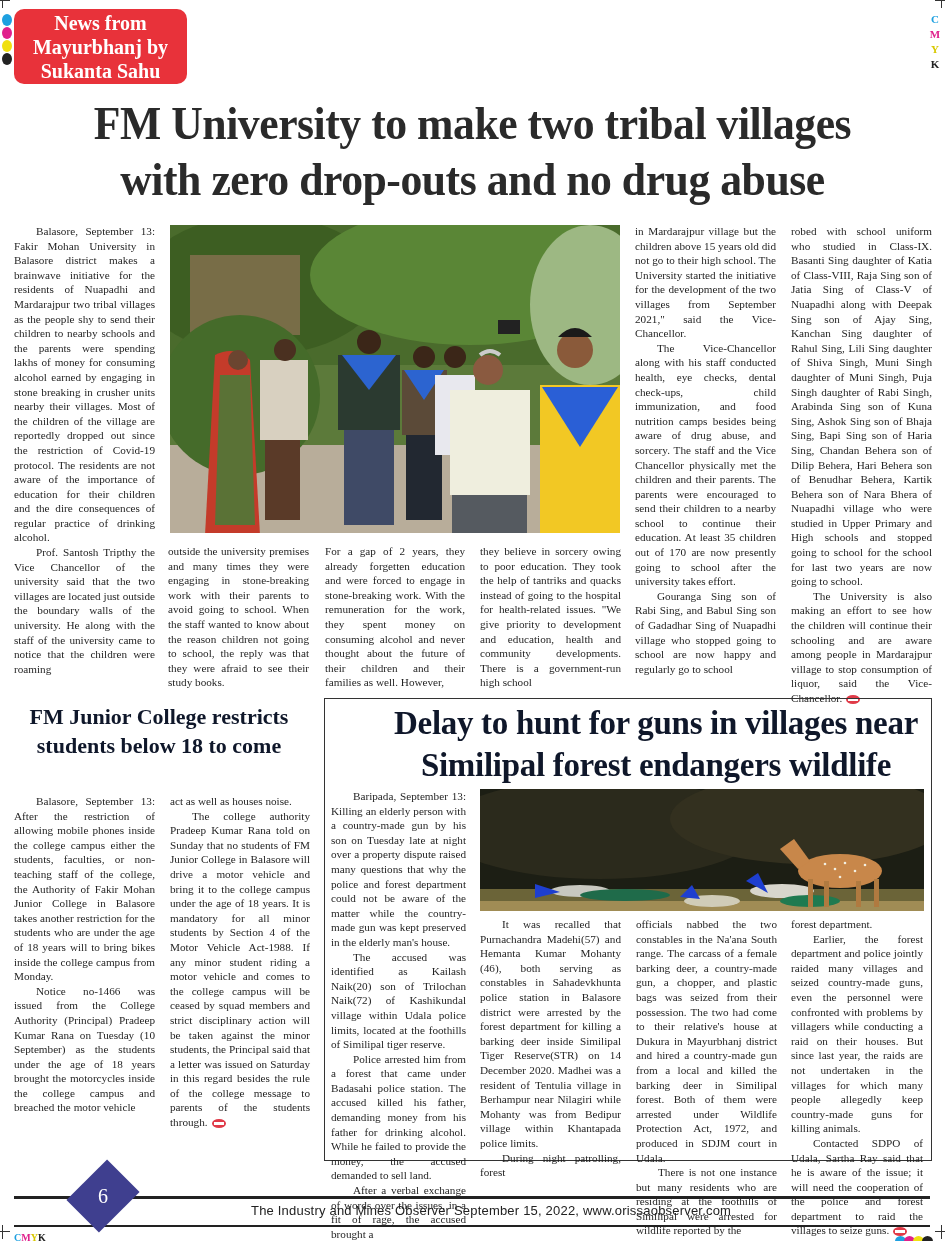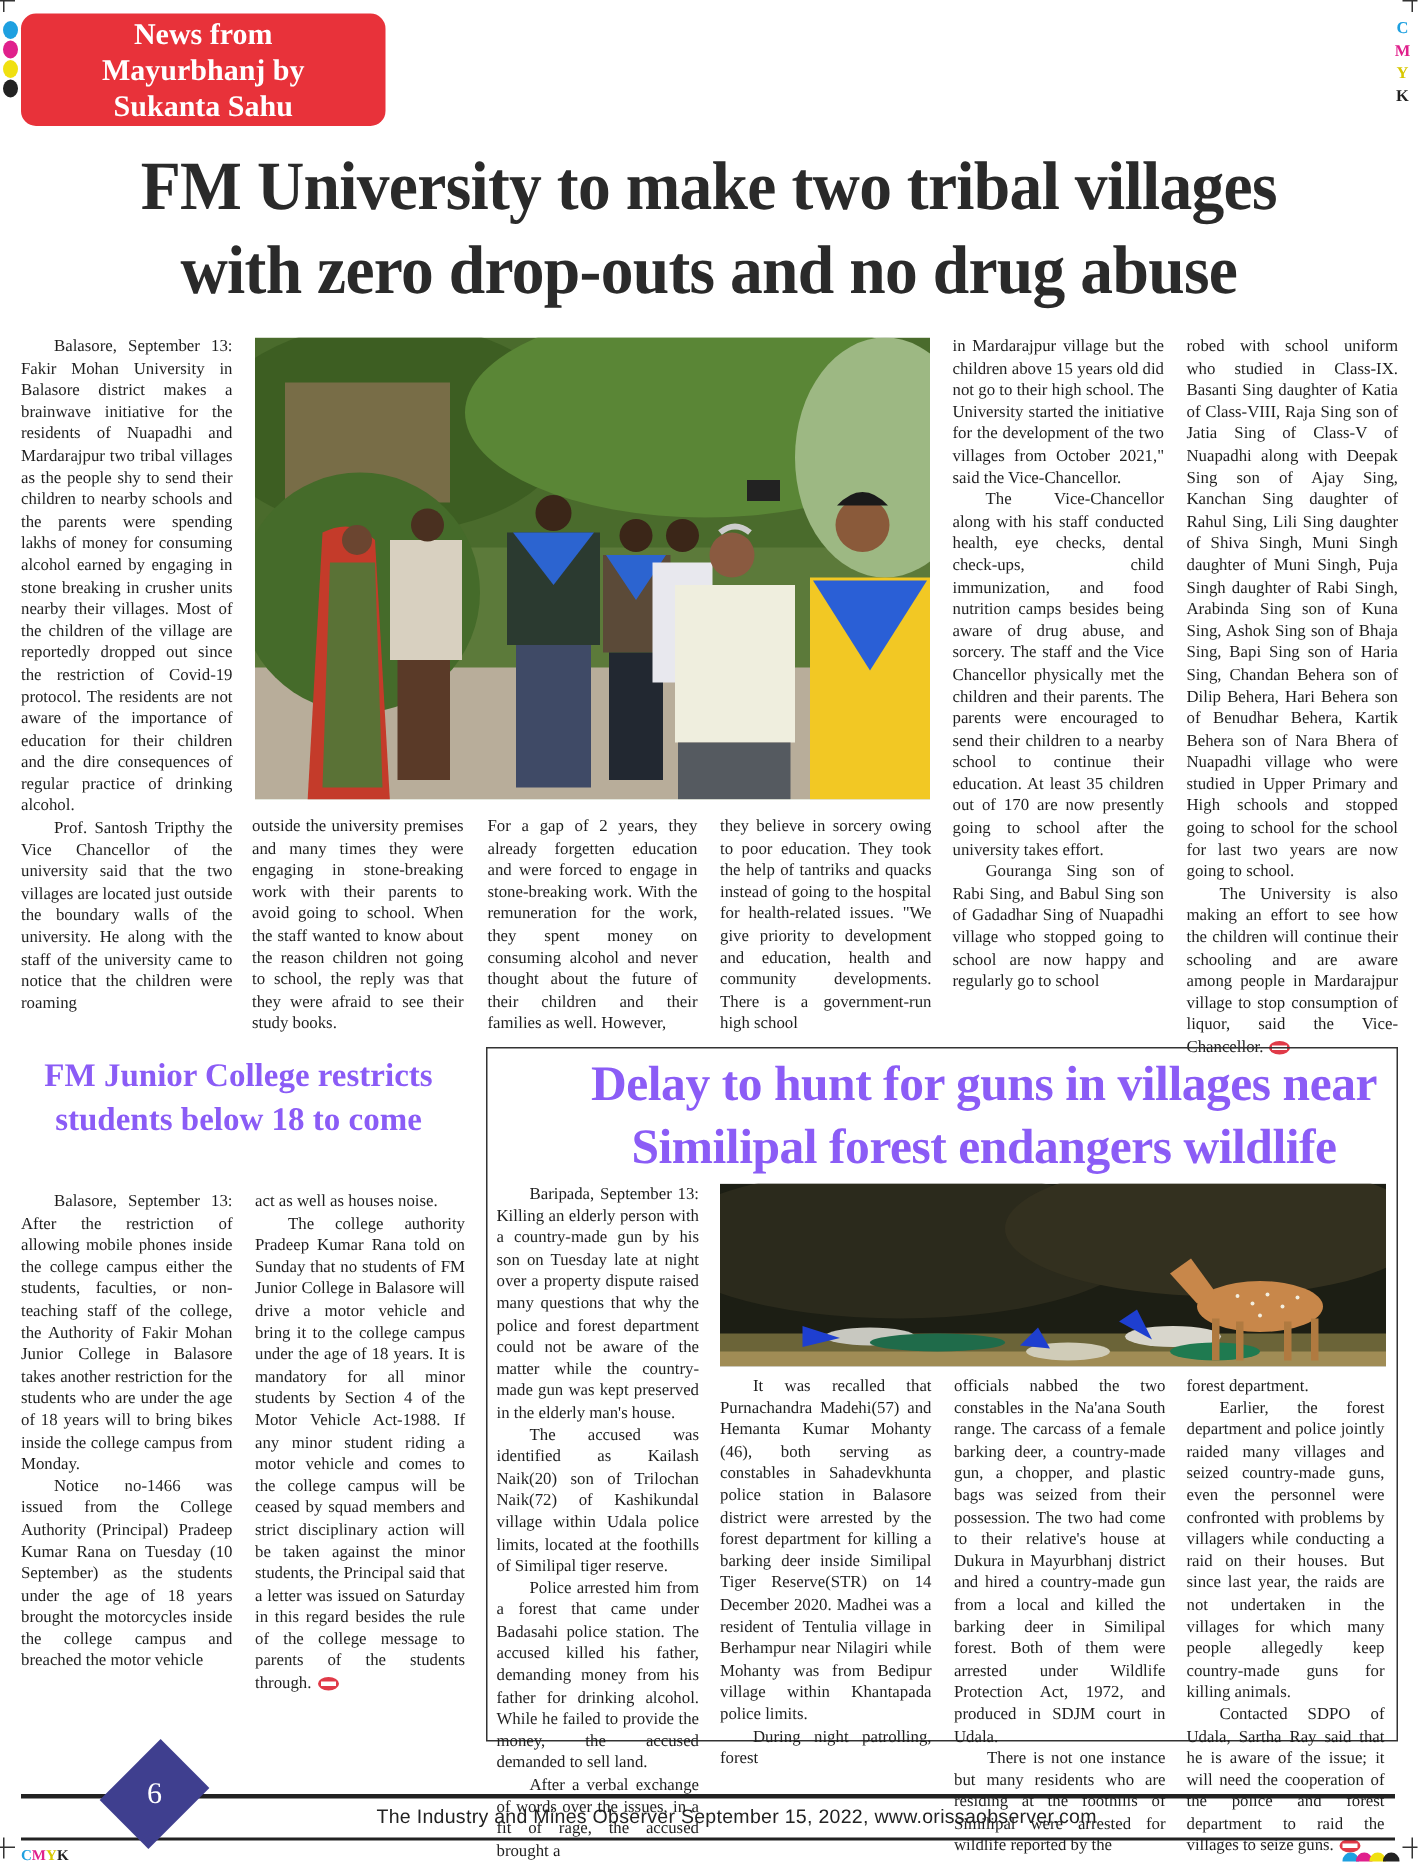--- a/index.html
+++ b/index.html
@@ -8,32 +8,32 @@
 
   .reg-dots { position: absolute; left: 2px; top: 14px; width: 10px; }
   .reg-dots span { display: block; width: 10px; height: 12px; border-radius: 50%; margin-bottom: 1px; }
   .crop-mark { position: absolute; width: 14px; height: 14px; }
   .crop-mark::before, .crop-mark::after { content: ""; position: absolute; background: #333; }
   .crop-mark::before { left: 6px; top: 0; width: 1px; height: 14px; }
   .crop-mark::after { left: 0; top: 6px; width: 14px; height: 1px; }
 
   .cmyk-vert { position: absolute; right: 4px; top: 12px; width: 12px; font-family: "Liberation Serif", serif; font-weight: bold; font-size: 11px; line-height: 15px; text-align: center; }
 
-  .badge { position: absolute; left: 14px; top: 9px; width: 243px; height: 75px; background: #e8323a; border-radius: 10px; color: #fff; text-align: center; font-family: "Liberation Serif", serif; font-weight: bold; font-size: 20px; line-height: 24px; padding-top: 2px; }
+  .badge { position: absolute; left: 14px; top: 9px; width: 173px; height: 75px; background: #e8323a; border-radius: 10px; color: #fff; text-align: center; font-family: "Liberation Serif", serif; font-weight: bold; font-size: 20px; line-height: 24px; padding-top: 2px; }
 
   .main-headline { position: absolute; left: 0; top: 96px; width: 945px; text-align: center; font-family: "Liberation Serif", serif; font-weight: bold; font-size: 46px; line-height: 56px; color: #2a2a2a; letter-spacing: -0.5px; transform: scaleX(0.95); }
 
   .col { position: absolute; font-size: 11.2px; line-height: 14.6px; text-align: justify; color: #1f1f1f; }
   .col p { text-indent: 22px; }
   .col p.noindent { text-indent: 0; }
 
   .photo { position: absolute; overflow: hidden; }
   .photo svg { display: block; width: 100%; height: 100%; }
 
-  .sub-headline { position: absolute; text-align: center; font-family: "Liberation Serif", serif; font-weight: bold; color: #8b5cf6; }
+  .sub-headline { position: absolute; text-align: center; font-family: "Liberation Serif", serif; font-weight: bold; color: #0f172a; }
 
   .boxed { position: absolute; left: 324px; top: 698px; width: 608px; height: 463px; border: 1.5px solid #333; }
 
   .end-mark { display: inline-block; width: 14px; height: 9px; border-radius: 50%; background: #e03a48; vertical-align: middle; margin-left: 4px; position: relative; }
   .end-mark::after { content: ""; position: absolute; left: 2px; right: 2px; top: 3px; height: 3px; background: #fff; }
 
   .footer-rule { position: absolute; height: 3px; background: #222; }
   .page-diamond { position: absolute; left: 70px; top: 1163px; width: 66px; height: 66px; }
   .page-diamond .shape { position: absolute; left: 10px; top: 10px; width: 46px; height: 46px; background: #3f3f8f; transform: rotate(45deg) scaleY(1.25); }
   .page-diamond .num { position: absolute; left: 0; top: 0; width: 66px; height: 66px; text-align: center; line-height: 66px; color: #fff; font-family: "Liberation Serif", serif; font-size: 20px; }
@@ -122,21 +122,21 @@
   <div class="col" style="left:168px;top:544px;width:141px;">
     <p class="noindent">outside the university premises and many times they were engaging in stone-breaking work with their parents to avoid going to school. When the staff wanted to know about the reason children not going to school, the reply was that they were afraid to see their study books.</p>
   </div>
   <div class="col" style="left:325px;top:544px;width:140px;">
     <p class="noindent">For a gap of 2 years, they already forgetten education and were forced to engage in stone-breaking work. With the remuneration for the work, they spent money on consuming alcohol and never thought about the future of their children and their families as well. However,</p>
   </div>
   <div class="col" style="left:480px;top:544px;width:141px;">
     <p class="noindent">they believe in sorcery owing to poor education. They took the help of tantriks and quacks instead of going to the hospital for health-related issues. "We give priority to development and education, health and community developments. There is a government-run high school</p>
   </div>
   <div class="col" style="left:635px;top:224px;width:141px;">
-    <p class="noindent">in Mardarajpur village but the children above 15 years old did not go to their high school. The University started the initiative for the development of the two villages from October 2021," said the Vice-Chancellor.</p>
+    <p class="noindent">in Mardarajpur village but the children above 15 years old did not go to their high school. The University started the initiative for the development of the two villages from September 2021," said the Vice-Chancellor.</p>
     <p>The Vice-Chancellor along with his staff conducted health, eye checks, dental check-ups, child immunization, and food nutrition camps besides being aware of drug abuse, and sorcery. The staff and the Vice Chancellor physically met the children and their parents. The parents were encouraged to send their children to a nearby school to continue their education. At least 35 children out of 170 are now presently going to school after the university takes effort.</p>
     <p>Gouranga Sing son of Rabi Sing, and Babul Sing son of Gadadhar Sing of Nuapadhi village who stopped going to school are now happy and regularly go to school</p>
   </div>
   <div class="col" style="left:791px;top:224px;width:141px;">
     <p class="noindent">robed with school uniform who studied in Class-IX. Basanti Sing daughter of Katia of Class-VIII, Raja Sing son of Jatia Sing of Class-V of Nuapadhi along with Deepak Sing son of Ajay Sing, Kanchan Sing daughter of Rahul Sing, Lili Sing daughter of Shiva Singh, Muni Singh daughter of Muni Singh, Puja Singh daughter of Rabi Singh, Arabinda Sing son of Kuna Sing, Ashok Sing son of Bhaja Sing, Bapi Sing son of Haria Sing, Chandan Behera son of Dilip Behera, Hari Behera son of Benudhar Behera, Kartik Behera son of Nara Bhera of Nuapadhi village who were studied in Upper Primary and High schools and stopped going to school for the school for last two years are now going to school.</p>
     <p><span>The University is also making an effort to see how the children will continue their schooling and are aware among people in Mardarajpur village to stop consumption of liquor, said the Vice-Chancellor.</span><span class="end-mark"></span></p>
   </div>
 </article>
 
 <article>

